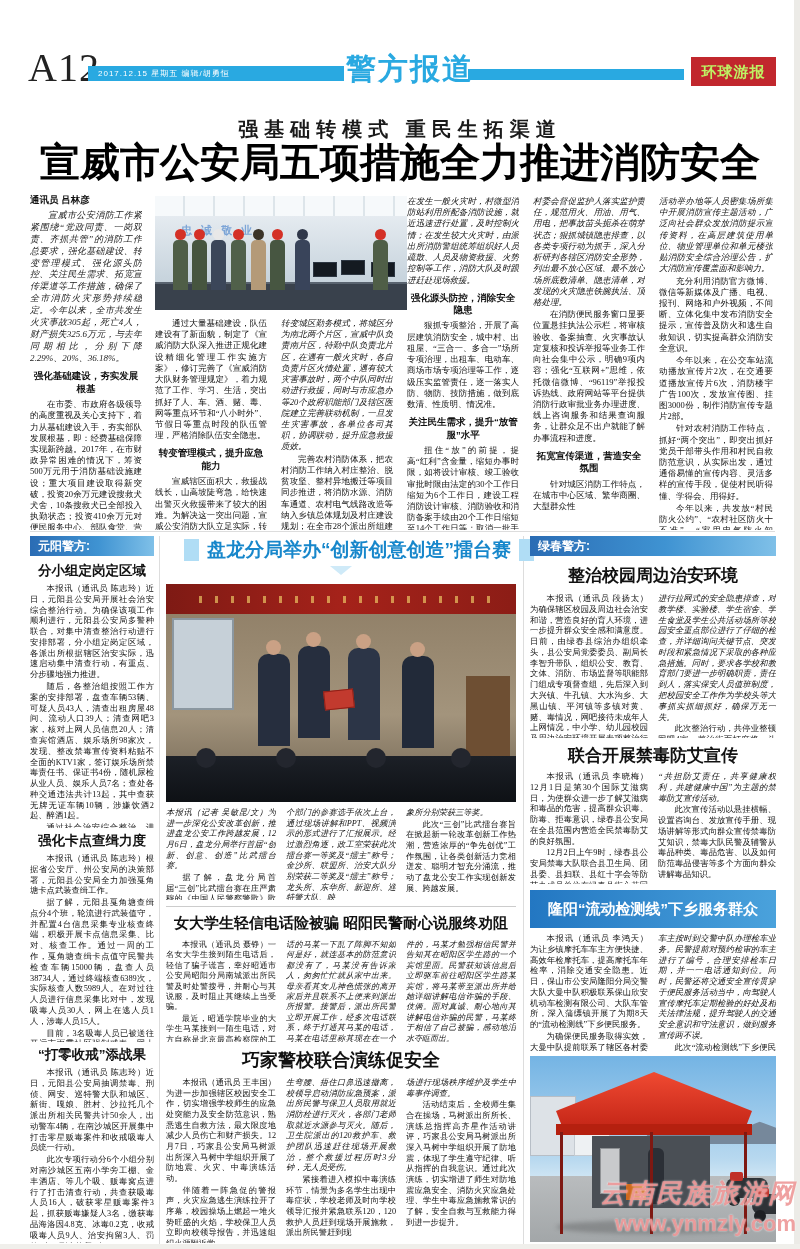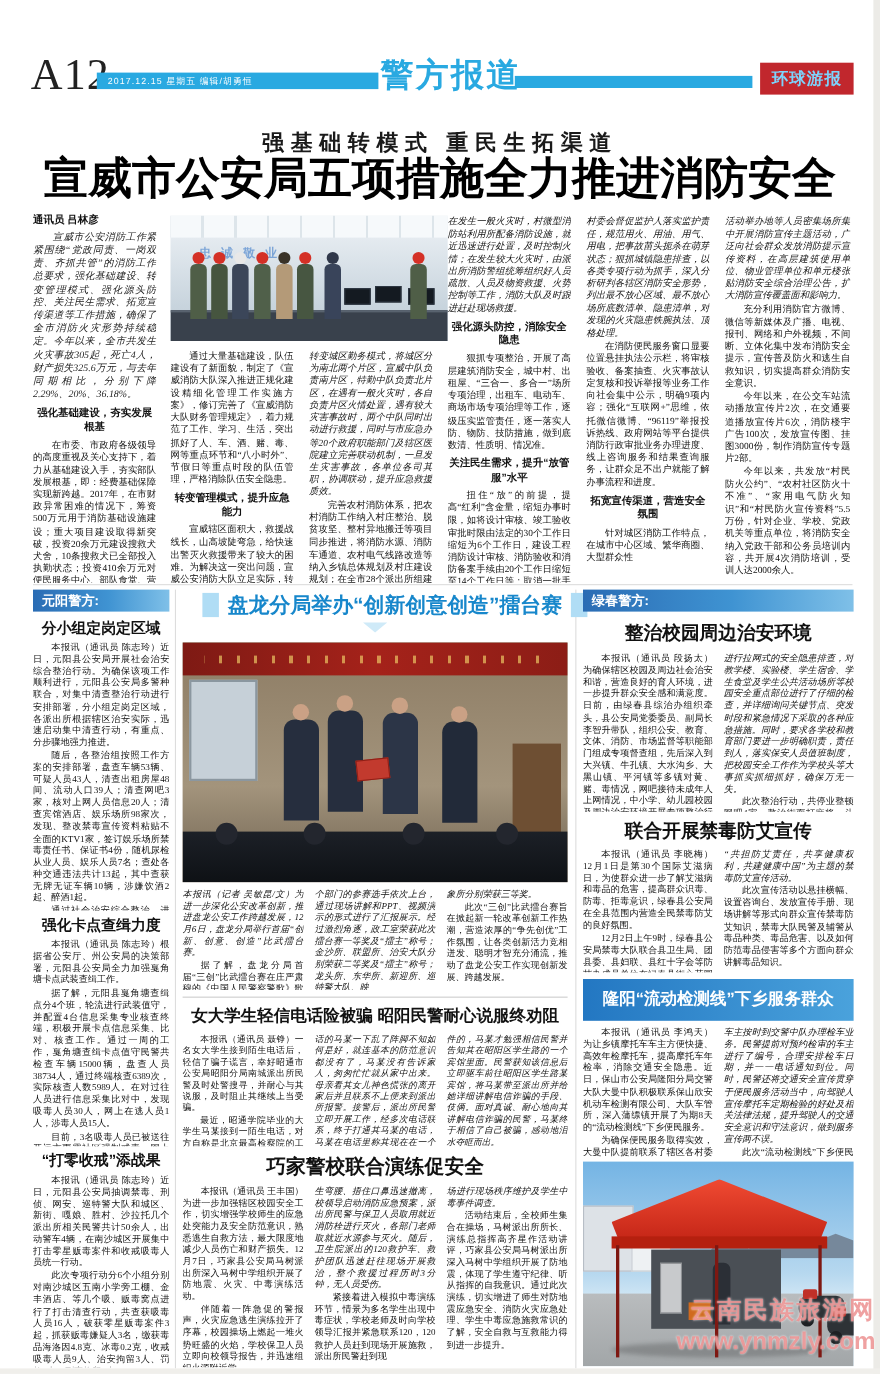--- a/index.html
+++ b/index.html
@@ -7,21 +7,21 @@
         font-family:"Liberation Serif",serif;color:#111;}
   .abs{position:absolute;}
   p{margin:0 0 1px;text-indent:2em;text-align:justify;}
   .cont p:first-child{text-indent:0;font-style:italic;}
   
   .pageno{left:28px;top:44px;font:400 40px "Liberation Serif",serif;letter-spacing:1px;color:#222;}
   .datebar{left:88px;top:66px;width:256px;height:15px;background:#29a9e1;color:#fff;
            font:400 8px/15px "Liberation Sans",sans-serif;padding-left:10px;box-sizing:border-box;letter-spacing:1px;}
   .secttitle{left:346px;top:52px;font:bold 30px/34px "Liberation Sans",sans-serif;color:#29a9e1;letter-spacing:2px;}
   .rightrule{left:468px;top:69px;width:216px;height:11px;background:#29a9e1;}
-  .masthead{left:691px;top:57px;width:85px;height:29px;background:#c1272d;color:#7dd3fc;
+  .masthead{left:691px;top:57px;width:85px;height:29px;background:#c1272d;color:#bef264;
             font:bold 15px/29px "Liberation Sans",sans-serif;text-align:center;letter-spacing:1px;}
   
   .kicker{left:0;top:116px;width:800px;text-align:center;font:bold 20px "Liberation Sans",sans-serif;letter-spacing:6px;color:#1a1a1a;}
   .headline{left:0;top:140px;width:800px;text-align:center;font:900 40px/44px "Liberation Sans",sans-serif;color:#000;}
   .byline{left:30px;top:194px;font:bold 9.5px "Liberation Sans",sans-serif;}
   .tcol{position:absolute;width:112px;font-size:8.5px;line-height:1.32;overflow:hidden;}
   .intro{font-style:italic;font-size:9px;color:#222;}
   .subhead{font:bold 9.5px/1.3 "Liberation Sans",sans-serif;text-align:center;margin:6px 0 4px;}
   .hr1{left:30px;top:531px;width:745px;height:1px;background:#ddd;}
   .vrule{width:1px;background:#ddd;top:536px;height:708px;}
@@ -78,21 +78,21 @@
   .pl-title{font:bold 19px "Liberation Sans",sans-serif;color:#1787cb;white-space:nowrap;padding:0 8px;}
   .pl-tri{left:330px;top:566px;width:0;height:0;border-left:11px solid transparent;border-right:11px solid transparent;
           border-top:9px solid #cfeaf8;}
   .ccol{position:absolute;width:110px;font-size:8.2px;line-height:1.3;overflow:hidden;}
   .cdivider{left:166px;top:906px;width:350px;height:1px;background:#ccc;}
   .ctitle2{left:166px;top:914px;width:350px;text-align:center;font:bold 15px "Liberation Sans",sans-serif;white-space:nowrap;}
   .ctitle3{left:166px;top:1048px;width:350px;text-align:center;font:bold 18px "Liberation Sans",sans-serif;}
   
   .wm{left:556px;top:1176px;width:240px;text-align:right;color:rgba(235,135,135,.78);
       font-family:"Liberation Sans",sans-serif;text-shadow:0 0 2px rgba(255,255,255,.9);z-index:9;}
-  .wm .l1{font-size:22px;font-weight:bold;letter-spacing:2px;}
+  .wm .l1{font-size:26px;font-weight:bold;letter-spacing:2px;font-style:italic;}
   .wm .l2{font-size:22px;font-weight:bold;}
   .edge-r{right:0;top:0;width:6px;height:1249px;background:#ecebe7;}
   .edge-b{left:0;top:1244px;width:800px;height:5px;background:#f0efeb;}
 </style>
 </head>
 <body>
 
 <div class="page">
 
   <div class="abs pageno">A12</div>
@@ -181,20 +181,21 @@
     <h4 class="subhead">拓宽宣传渠道，营造安全氛围</h4>
     <div class="plist">
         <p>针对城区消防工作特点，在城市中心区域、繁华商圈、大型群众性</p>
       </div>
   </div>
   <div class="tcol cont" style="left:659px;top:196px;height:334px;width:114px">
     <div class="plist cont">
         <p>活动举办地等人员密集场所集中开展消防宣传主题活动，广泛向社会群众发放消防提示宣传资料，在高层建筑使用单位、物业管理单位和单元楼张贴消防安全综合治理公告，扩大消防宣传覆盖面和影响力。</p>
         <p>充分利用消防官方微博、微信等新媒体及广播、电视、报刊、网络和户外视频，不间断、立体化集中发布消防安全提示，宣传普及防火和逃生自救知识，切实提高群众消防安全意识。</p>
         <p>今年以来，在公交车站流动播放宣传片2次，在交通要道播放宣传片6次，消防楼宇广告100次，发放宣传图、挂图3000份，制作消防宣传专题片2部。</p>
+        <p>针对农村消防工作特点，抓好“两个突出”，即突出抓好党员干部带头作用和村民自救防范意识，从实际出发，通过通俗易懂的宣传内容、灵活多样的宣传手段，促使村民听得懂、学得会、用得好。</p>
         <p>今年以来，共发放“村民防火公约”、“农村社区防火十不准”、“家用电气防火知识”和“村民防火宣传资料”5.5万份，针对企业、学校、党政机关等重点单位，将消防安全纳入党政干部和公务员培训内容，共开展4次消防培训，受训人达2000余人。</p>
       </div>
   </div>
 
   <div class="abs hr1"></div>
   <div class="abs vrule" style="left:159px"></div>
   <div class="abs vrule" style="left:523px"></div>
 
   <div class="abs sbar" style="left:30px;top:536px;width:124px">元阳警方:</div>
   <div class="abs ltitle" style="left:30px;top:562px">分小组定岗定区域</div>

